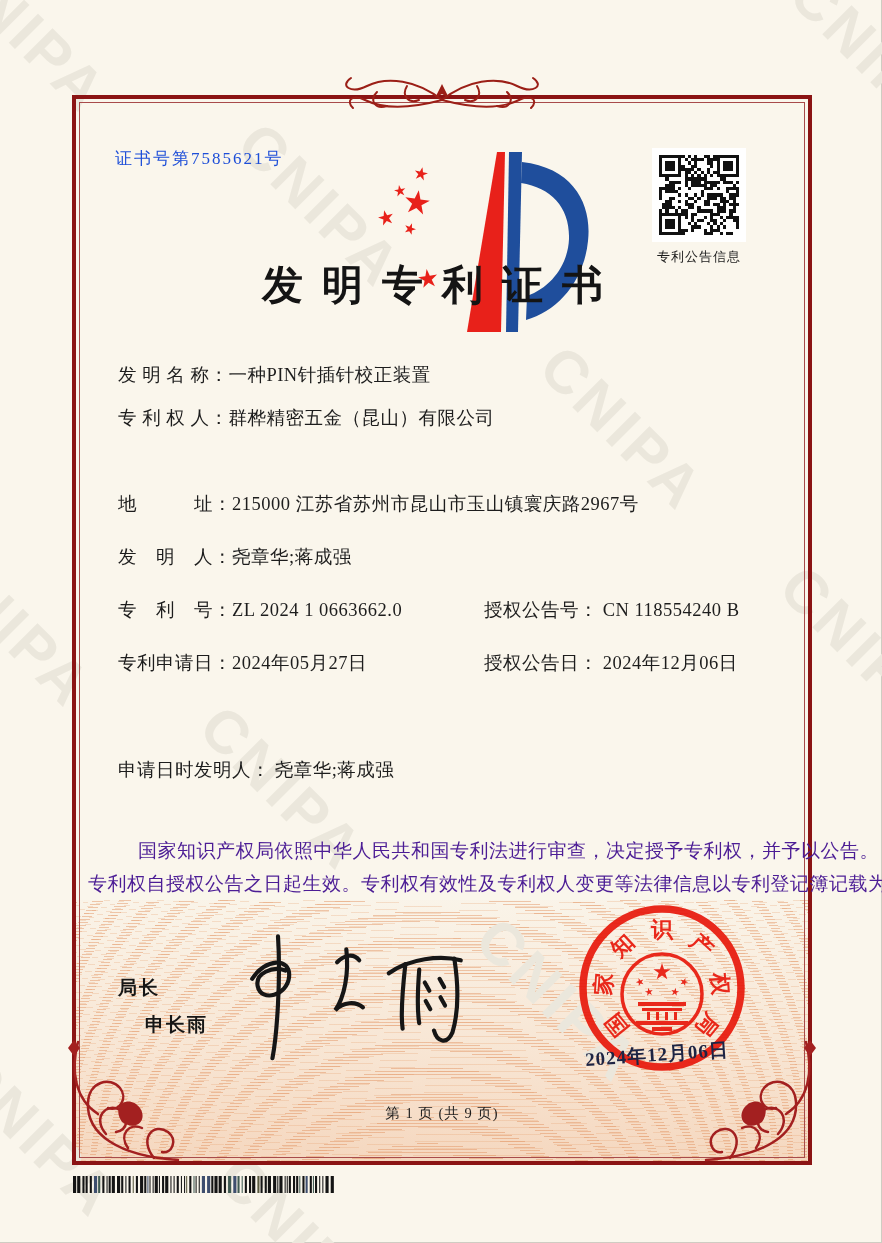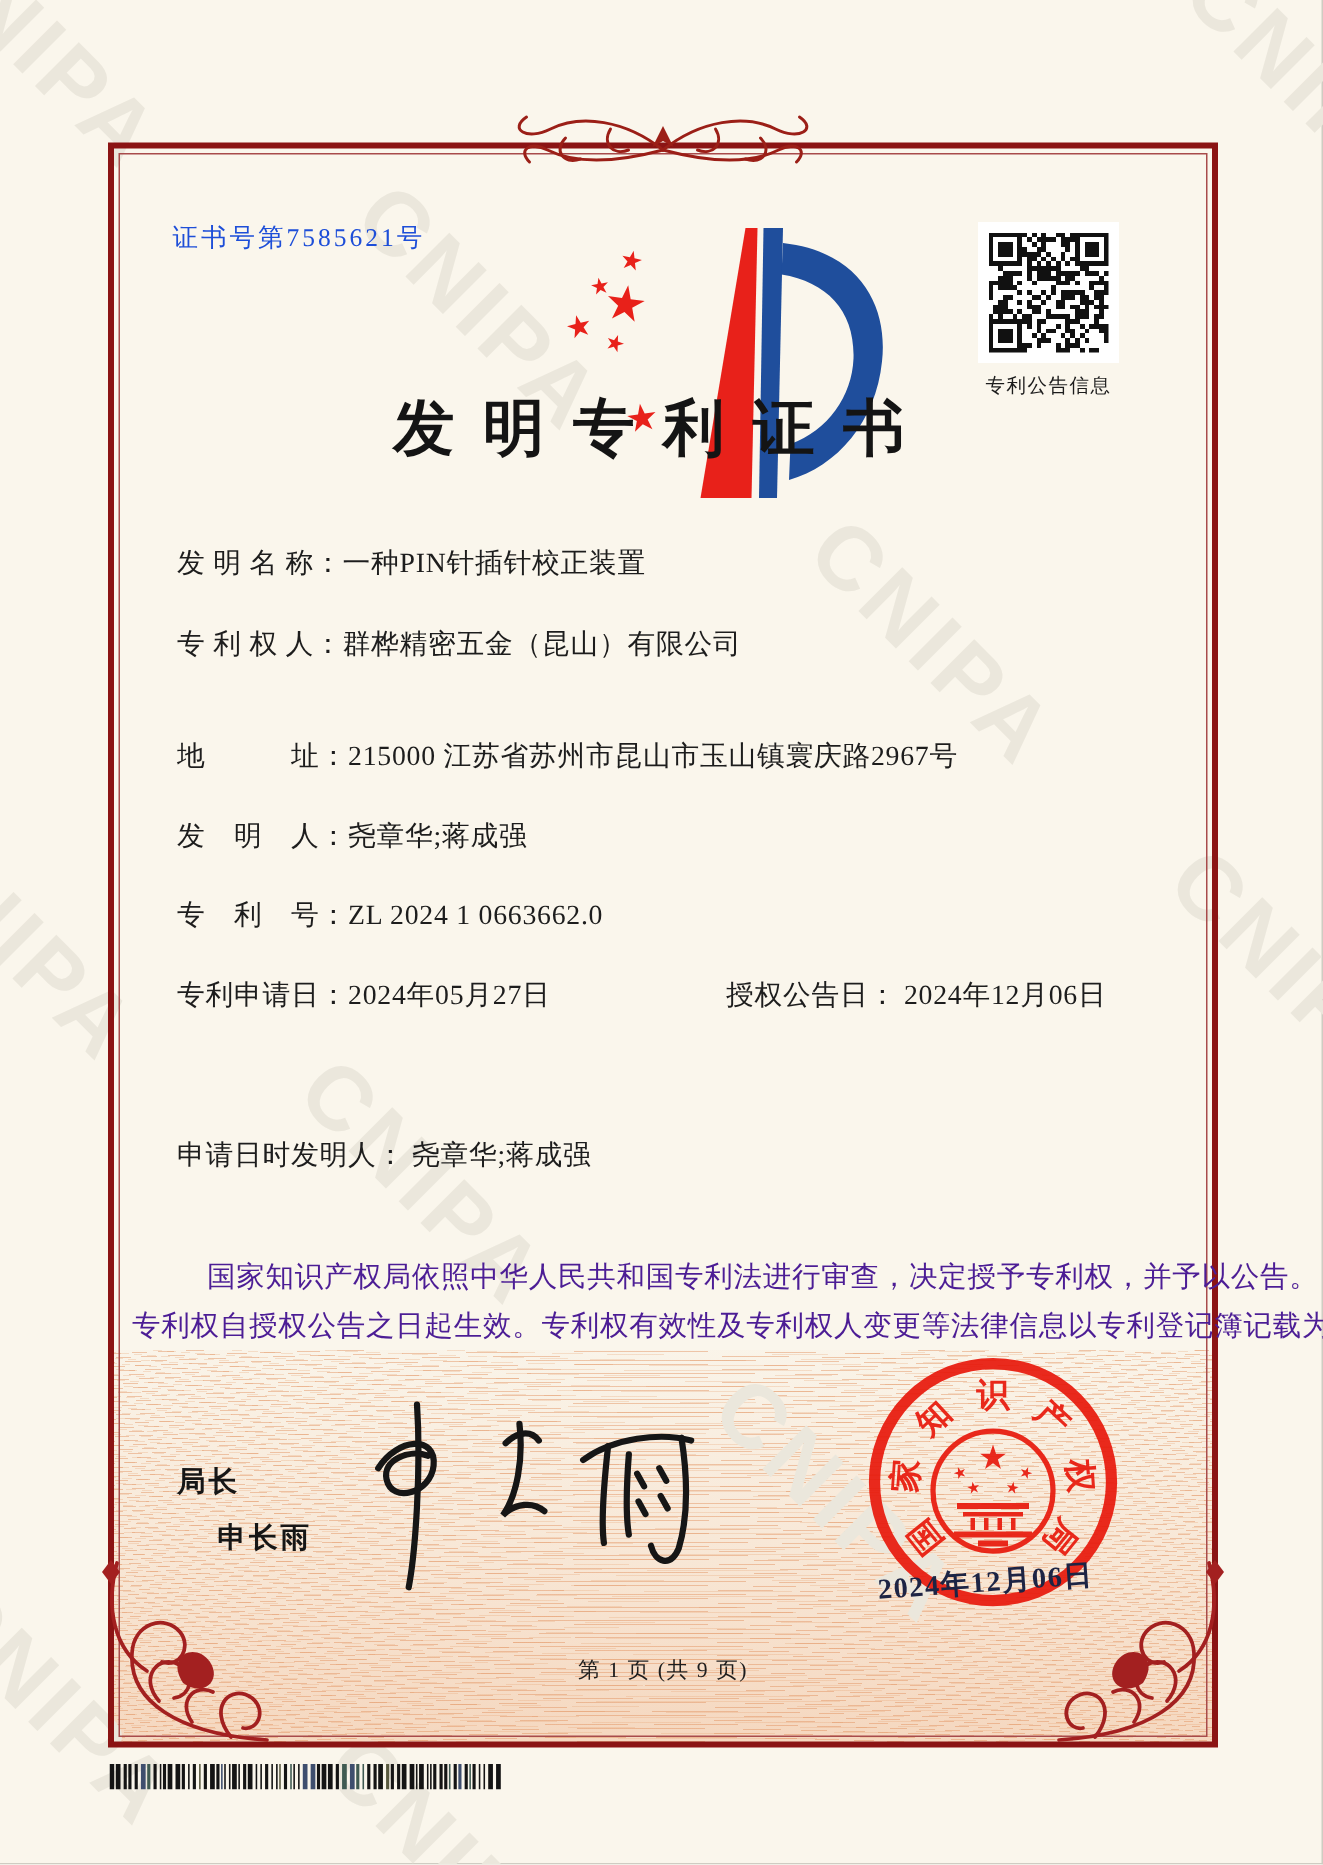--- a/index.html
+++ b/index.html
@@ -473,31 +473,34 @@
         <rect x="22" y="24" width="1" height="1"></rect>
       </svg>
   </div>
   <div class="qr-caption">专利公告信息</div>
 
   <div class="title">发明专利证书</div>
 
   <div class="row" style="top:362px;">
     <span class="lab">发 明 名 称：</span><span class="val">一种PIN针插针校正装置</span>
   </div>
-  <div class="row" style="top:416px;">
+  <div class="row" style="top:405px;">
     <span class="lab">专 利 权 人：</span><span class="val">群桦精密五金（昆山）有限公司</span>
   </div>
   <div class="row" style="top:491px;">
     <span class="lab">地　　　址：</span><span class="val">215000 江苏省苏州市昆山市玉山镇寰庆路2967号</span>
   </div>
   <div class="row" style="top:544px;text-align:center;">
     <span class="lab">发　明　人：</span><span class="val">尧章华;蒋成强</span>
   </div>
   <div class="row" style="top:597px;width:700px;">
     <span class="lab">专　利　号：</span><span class="val">ZL 2024 1 0663662.0</span>
+    <span class="col2">
+      <span class="lab">授权公告号：</span> <span class="val">CN 118554240 B</span>
+    </span>
   </div>
   <div class="row" style="top:650px;width:700px;">
     <span class="lab">专利申请日：</span><span class="val">2024年05月27日</span>
     <span class="col2">
       <span class="lab">授权公告日：</span> <span class="val">2024年12月06日</span>
     </span>
   </div>
   <div class="row" style="top:757px;">
     <span class="lab">申请日时发明人：</span> <span class="val">尧章华;蒋成强</span>
   </div>

